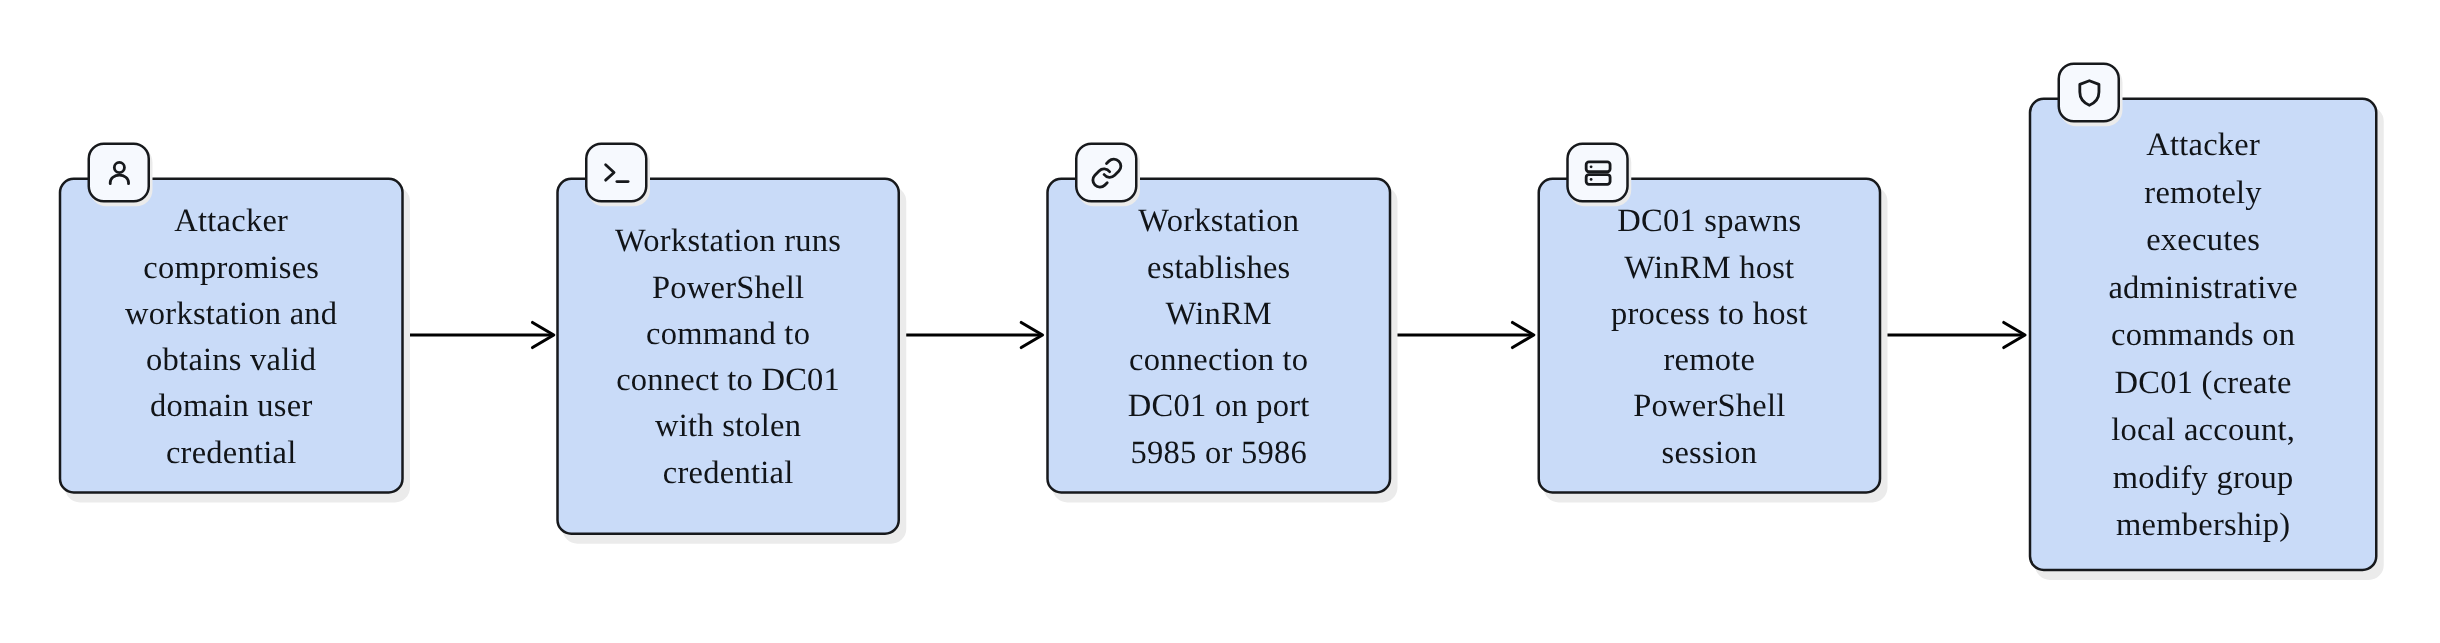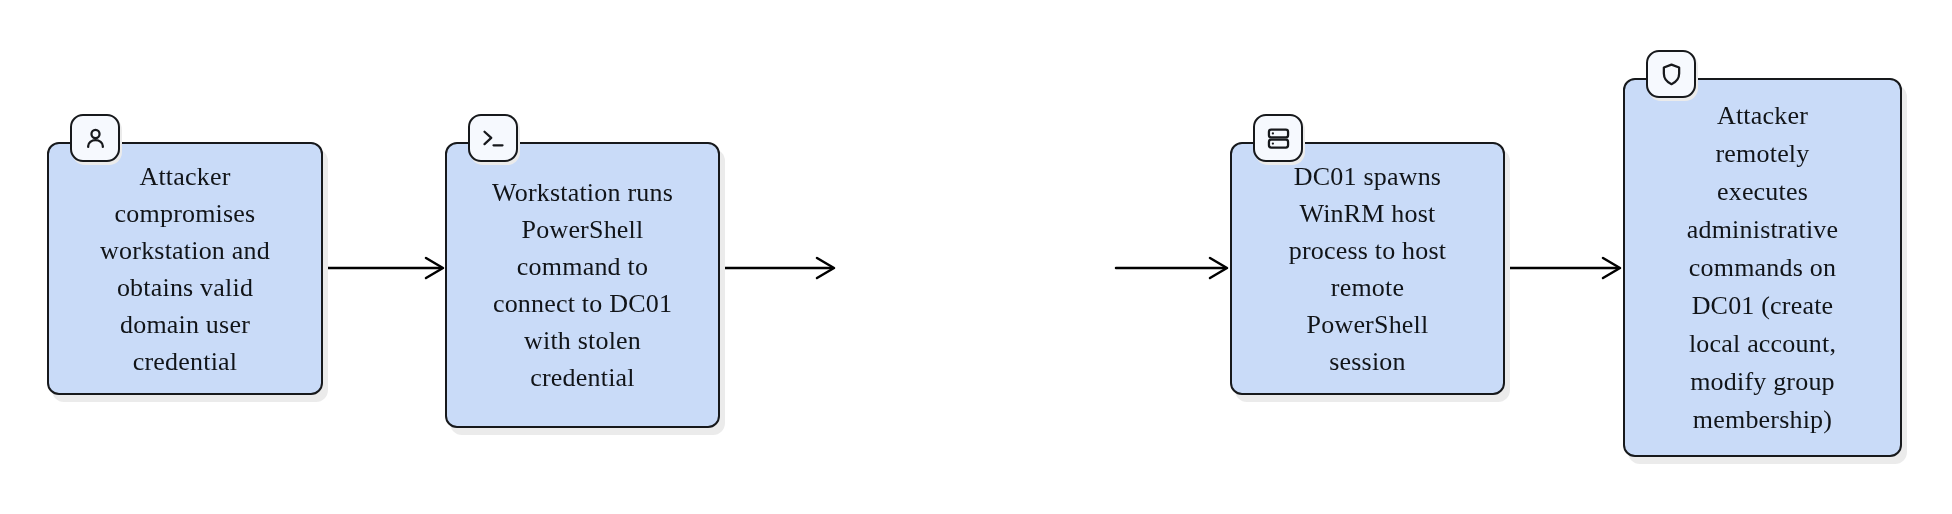--- a/index.html
+++ b/index.html
@@ -132,20 +132,34 @@
 with stolen
 credential</div>
     <div class="badge">
       <svg viewBox="0 0 24 24">
         <polyline points="4 6 10 11.5 4 17"></polyline>
         <line x1="12" y1="18" x2="20" y2="18"></line>
       </svg>
     </div>
   </div>
 
+  <div class="node" id="node-3">
+    <div class="label">Workstation
+establishes
+WinRM
+connection to
+DC01 on port
+5985 or 5986</div>
+    <div class="badge">
+      <svg viewBox="0 0 24 24">
+        <path d="M10 13a5 5 0 0 0 7.54.54l3-3a5 5 0 0 0-7.07-7.07l-1.72 1.71"></path>
+        <path d="M14 11a5 5 0 0 0-7.54-.54l-3 3a5 5 0 0 0 7.07 7.07l1.71-1.71"></path>
+      </svg>
+    </div>
+  </div>
 
   <div class="node" id="node-4">
     <div class="label">DC01 spawns
 WinRM host
 process to host
 remote
 PowerShell
 session</div>
     <div class="badge">
       <svg viewBox="0 0 24 24">

